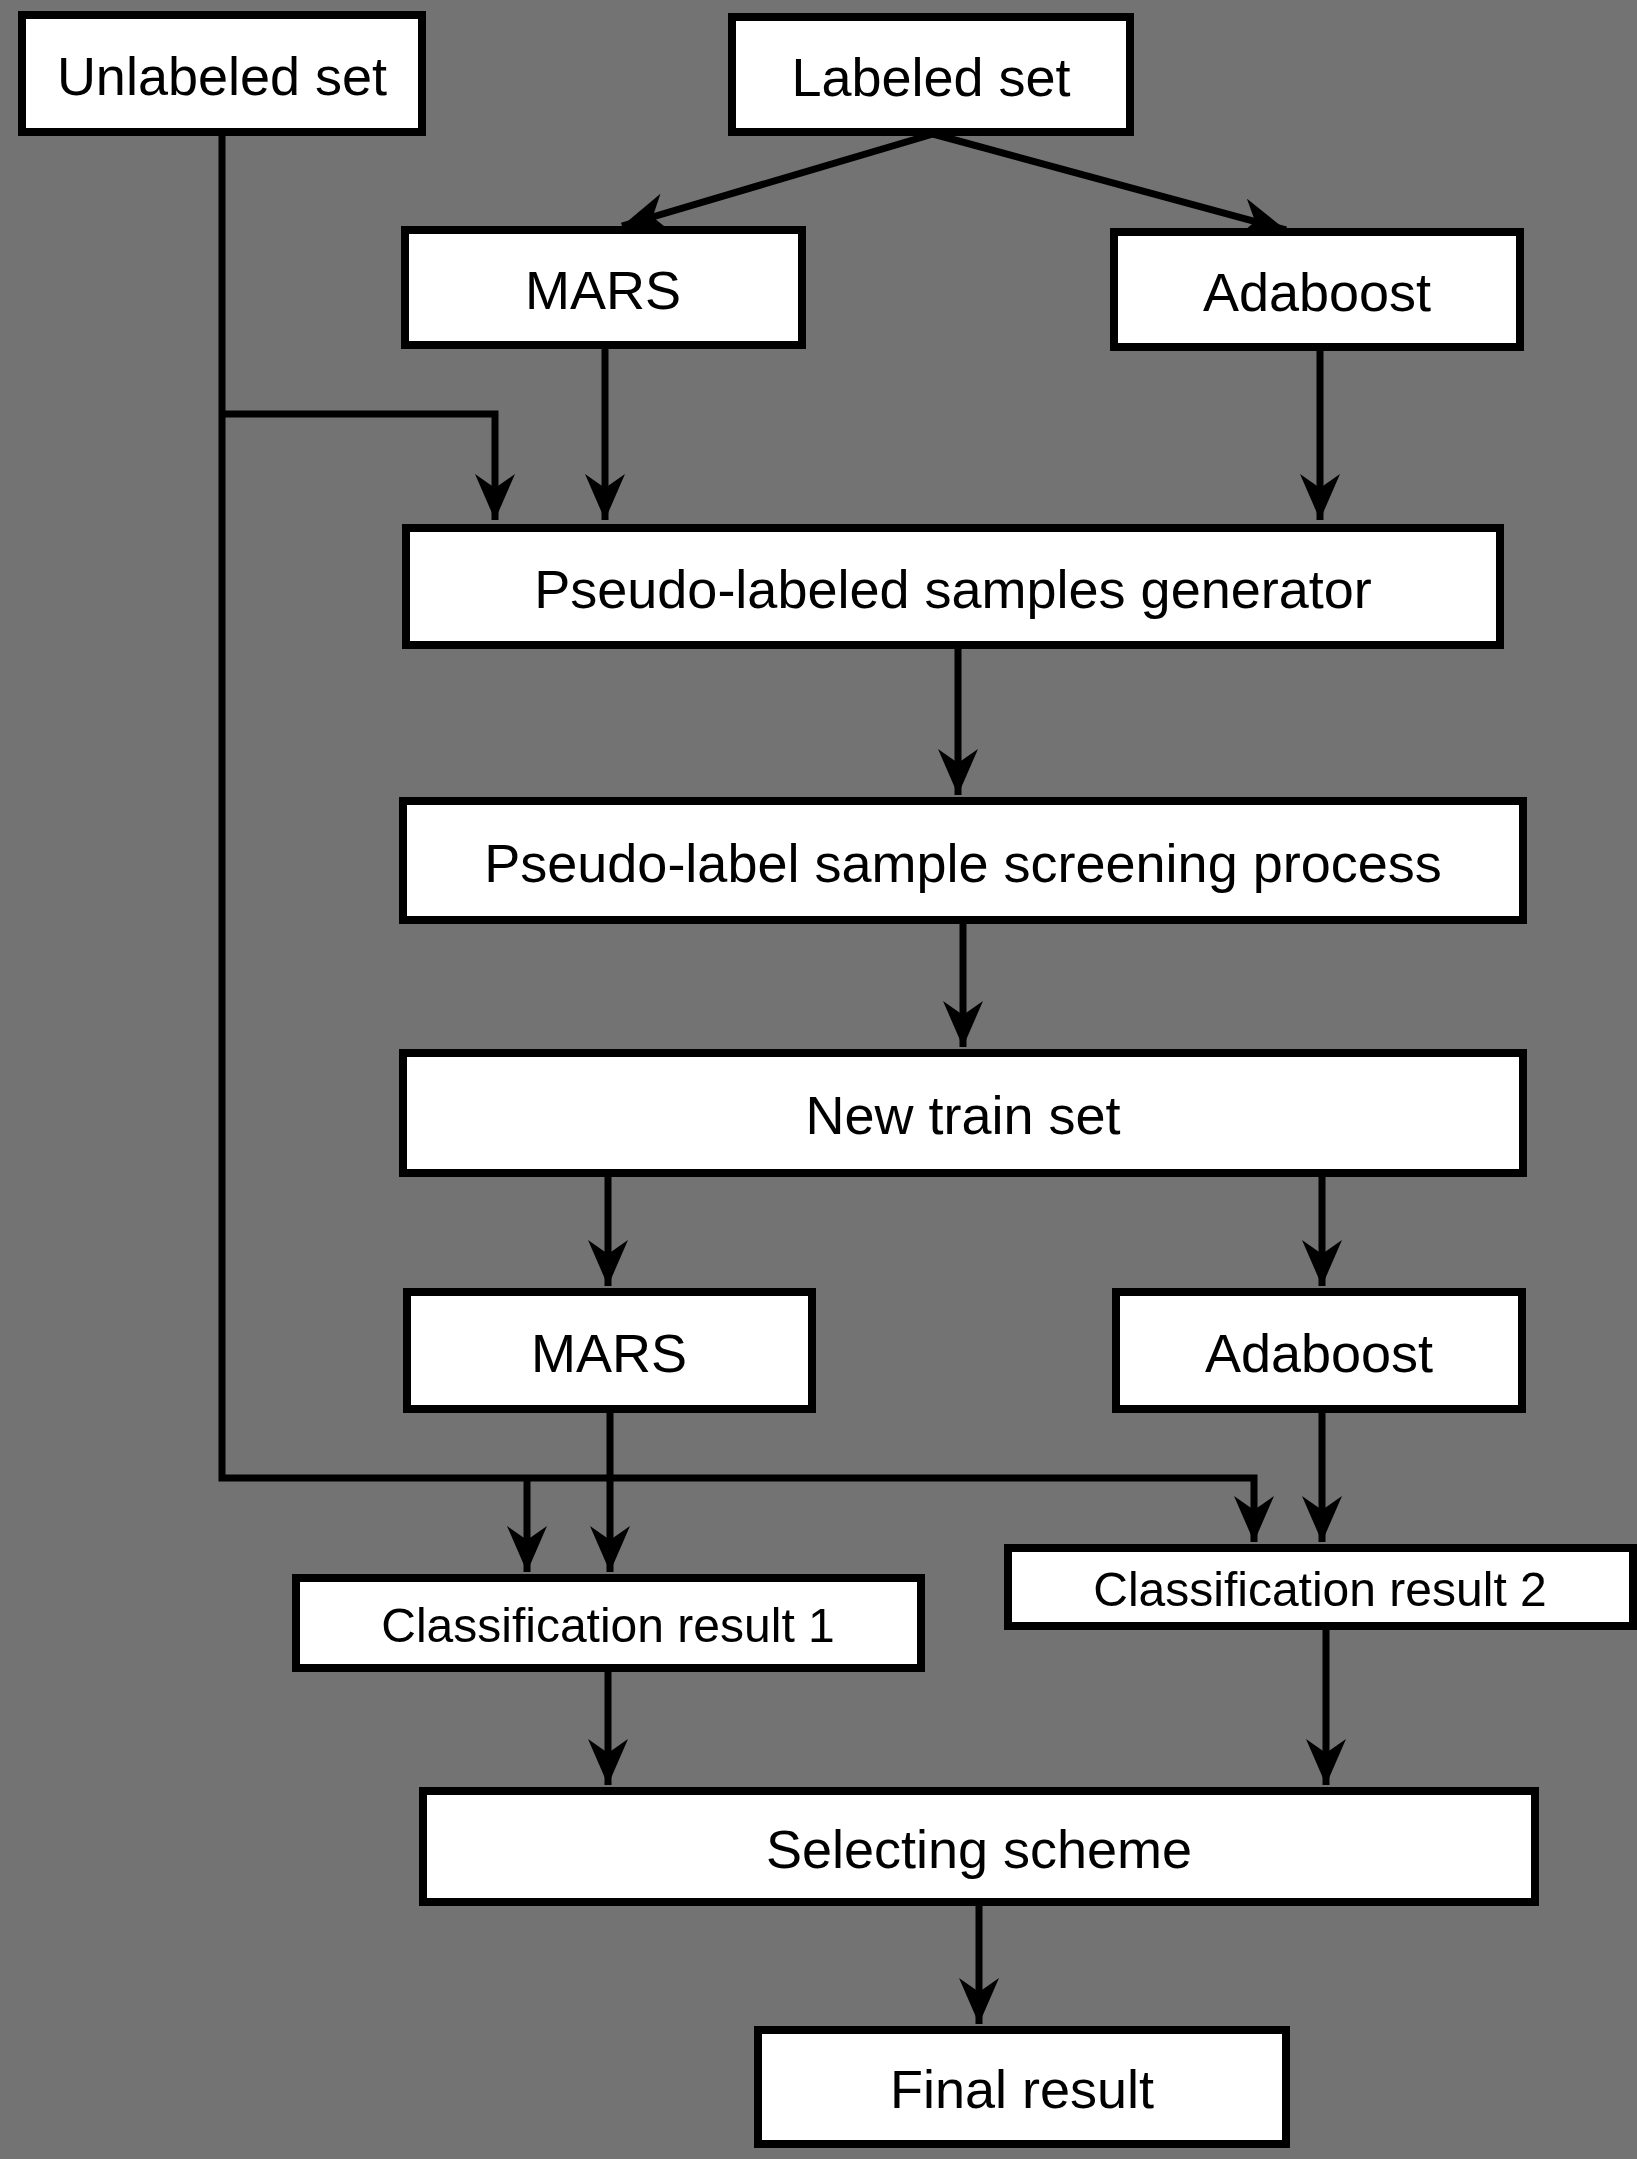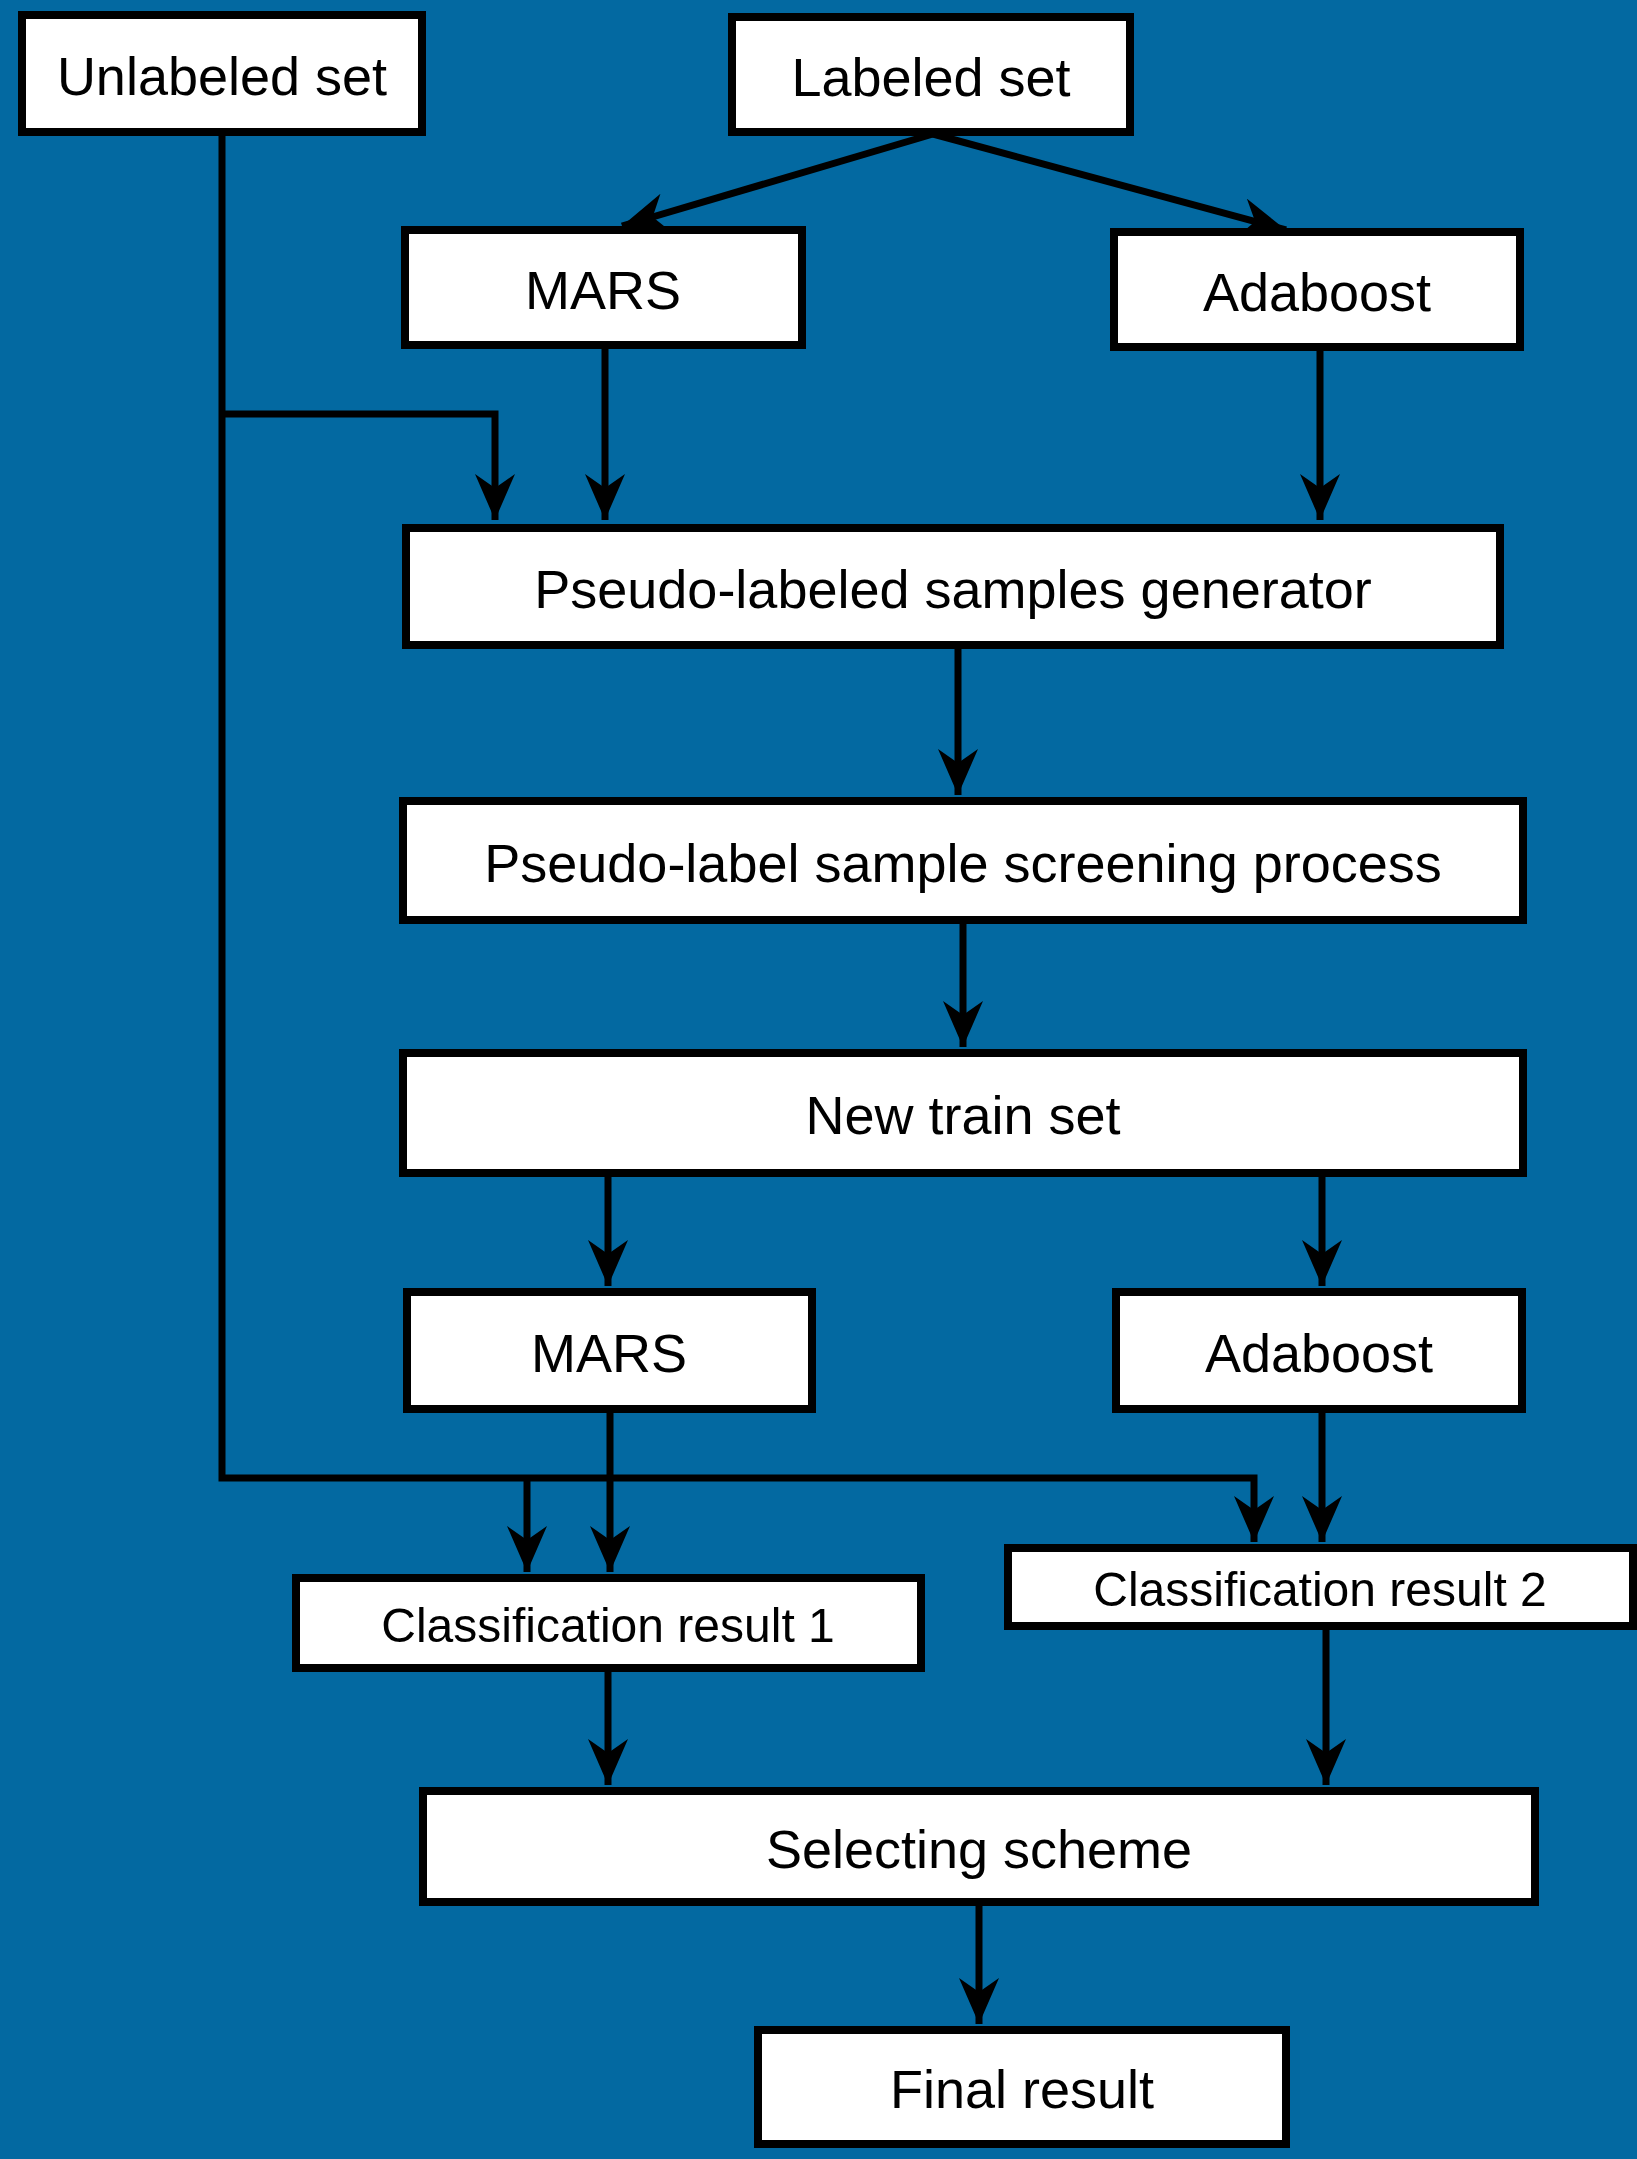--- a/index.html
+++ b/index.html
@@ -3,21 +3,21 @@
 <meta charset="utf-8">
 <style>
   html, body {
     margin: 0;
     padding: 0;
     background: #ffffff;
   }
   .stage {
     width: 1637px;
     height: 2159px;
-    background: #0369a1;
+    background: #737373;
     position: relative;
   }
   svg { display: block; }
   .node-rect {
     fill: #ffffff;
     stroke: #000000;
     stroke-width: 8;
   }
   .node-label {
     font-family: "Liberation Sans", "DejaVu Sans", sans-serif;

